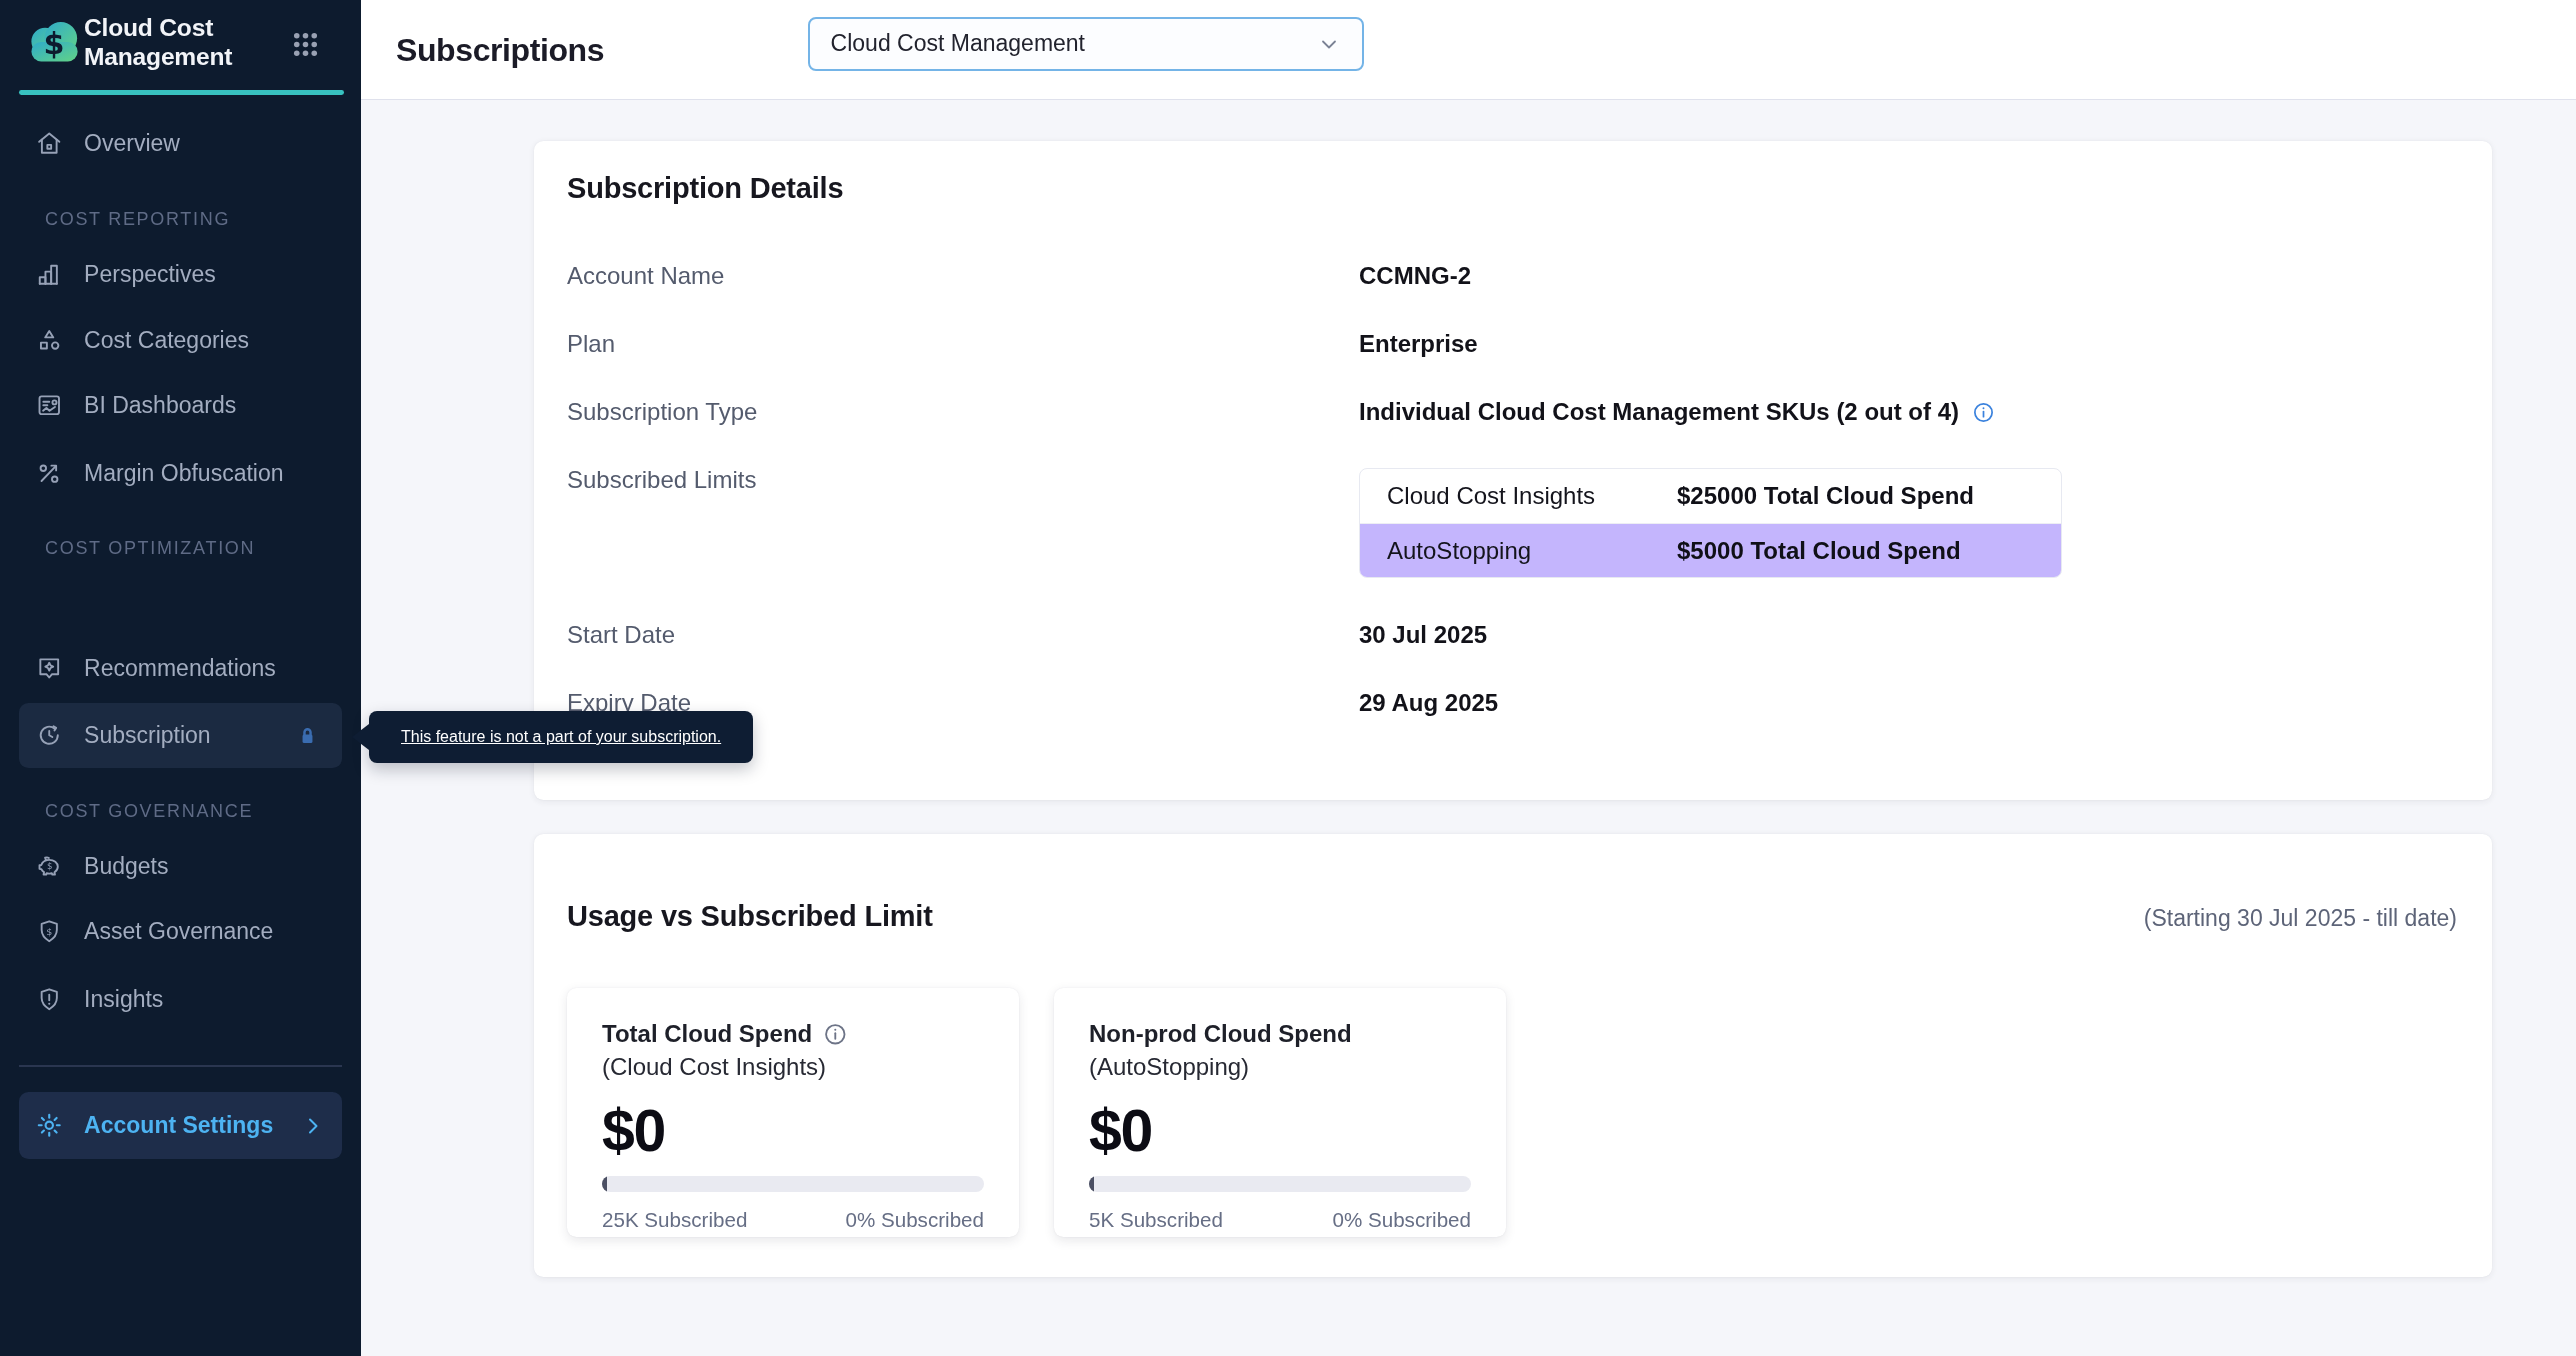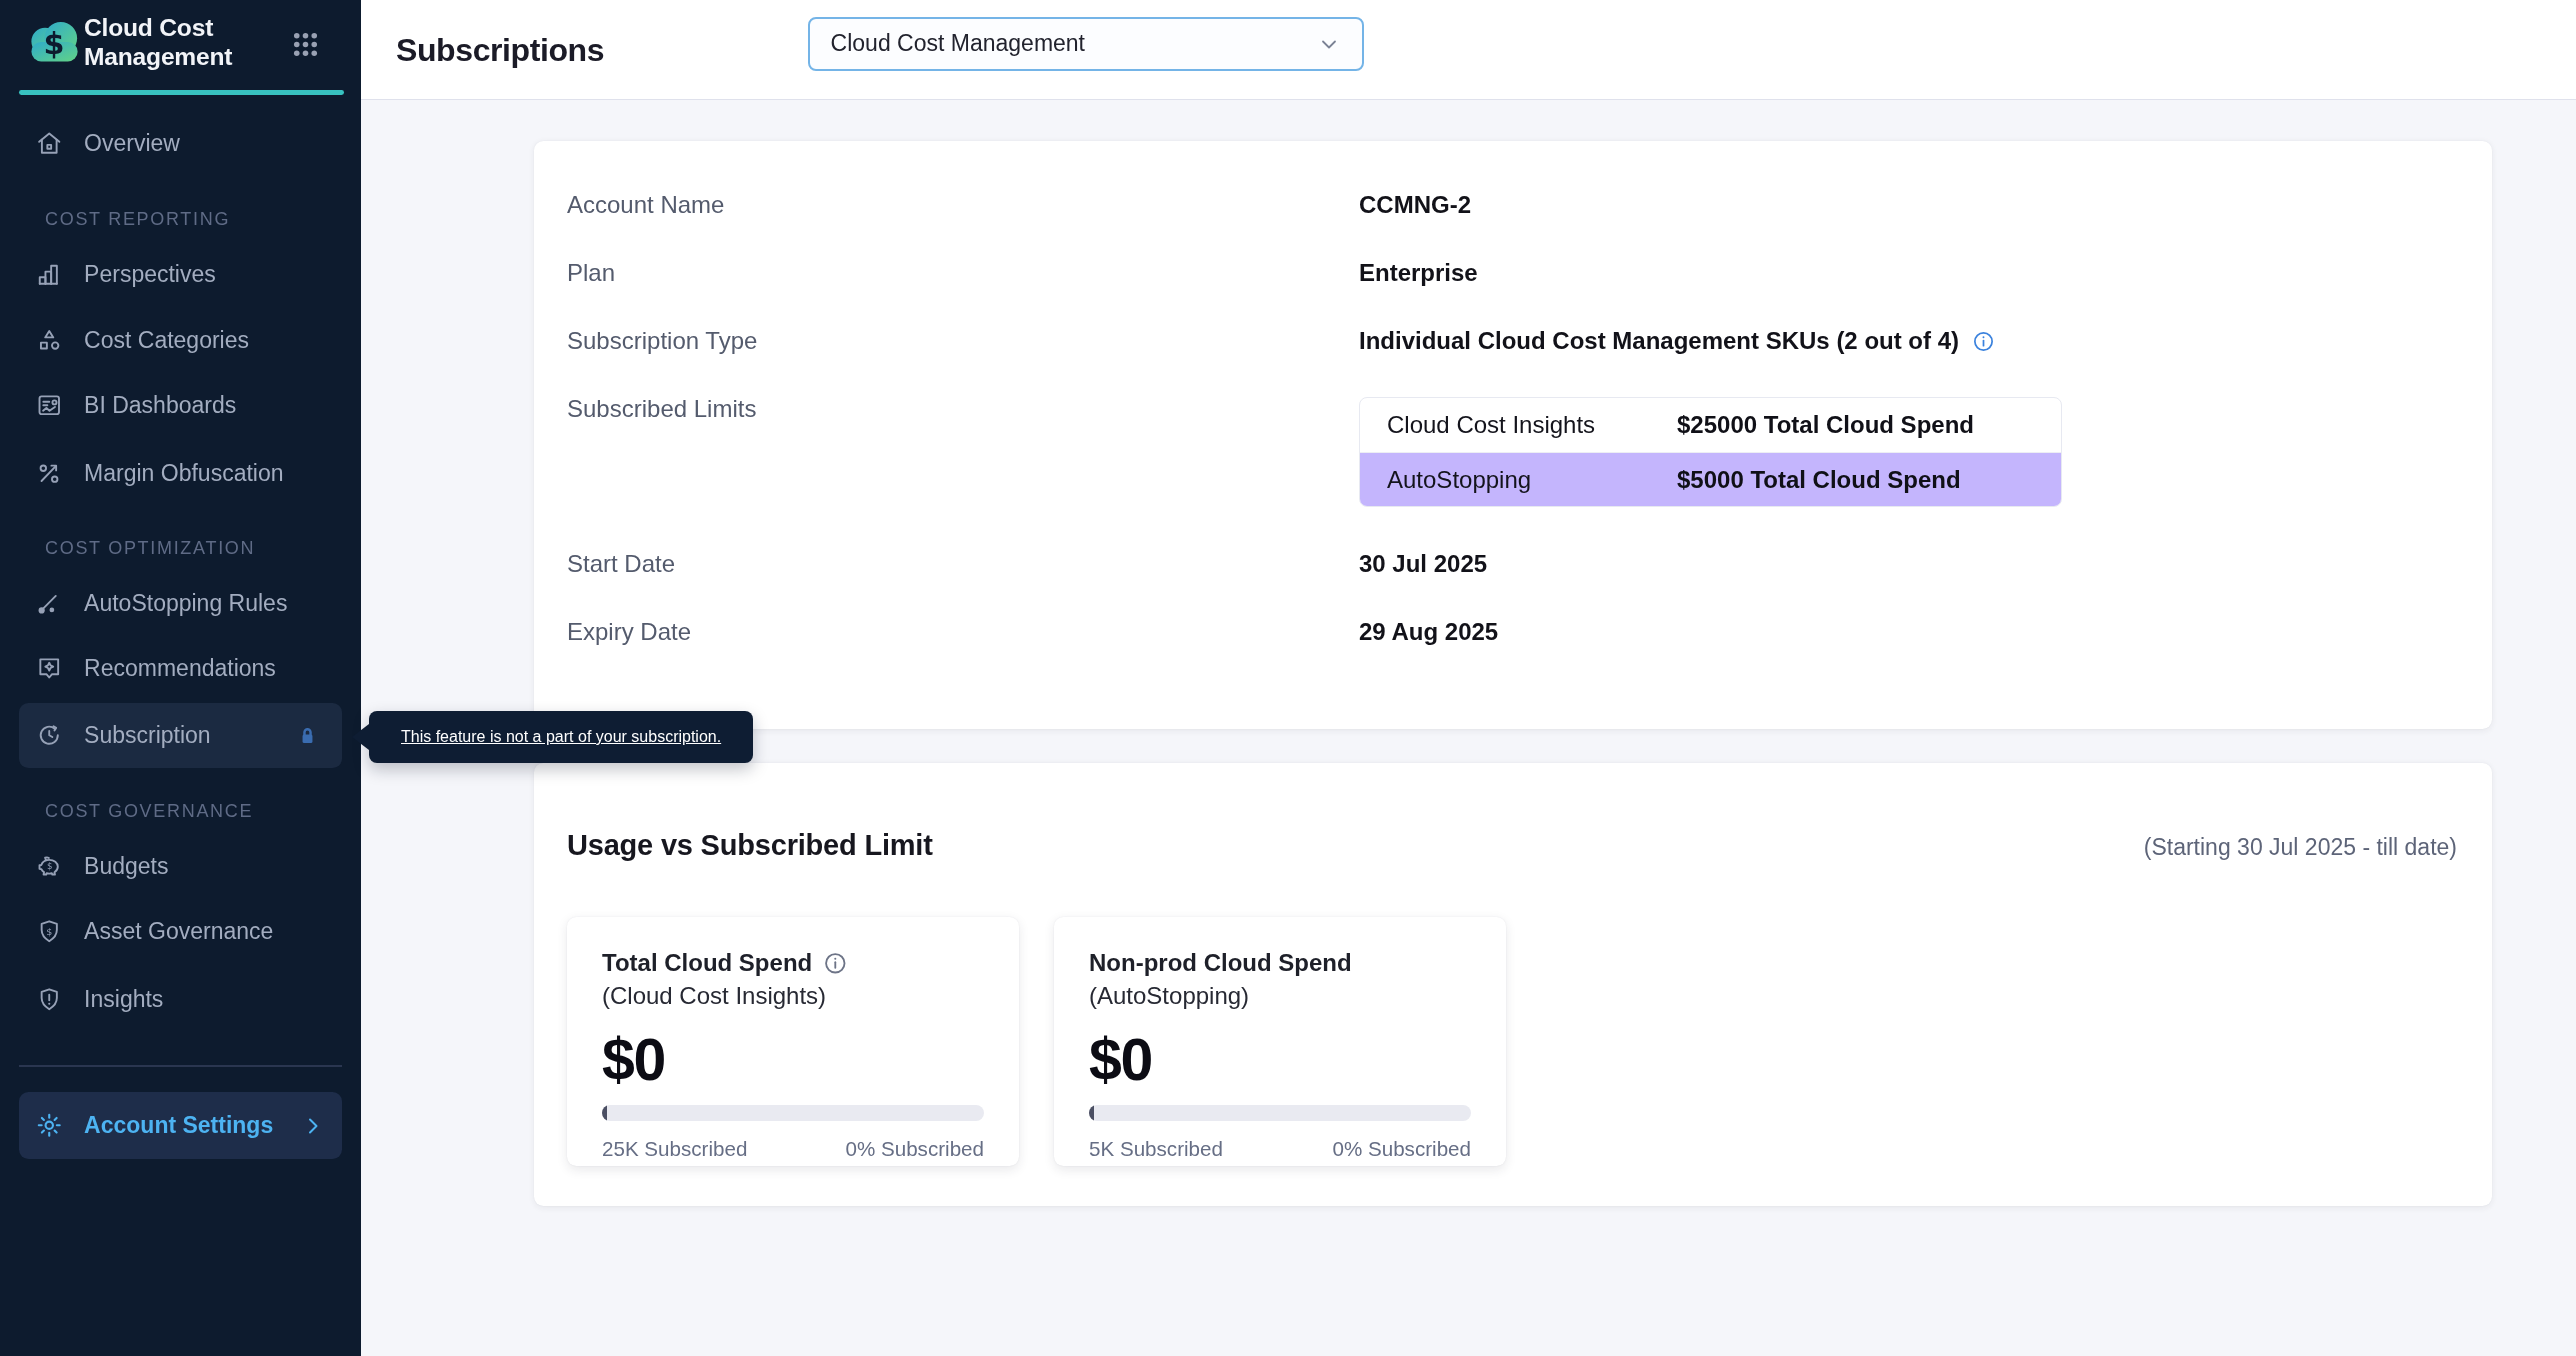--- a/index.html
+++ b/index.html
@@ -164,28 +164,20 @@
       <path d="M5.5 18.5 17.5 6"></path>
         <path d="M13.8 5.6h4v4"></path>
       <circle cx="7" cy="7.8" r="2.3"></circle>
         <circle cx="16.6" cy="17" r="2.3"></circle>
     </svg>
     <span>Margin Obfuscation</span>
   </div>
 
   <div class="nav-header" style="top:538px">COST OPTIMIZATION</div>
 
-  <div class="nav-item" style="top:570px">
-    <svg class="nav-icon" viewBox="0 0 24 24" fill="none" stroke="currentColor" stroke-width="1.6" stroke-linecap="round">
-      <path d="M6.2 17.2 17.5 5.8"></path>
-        <circle cx="5.6" cy="18" r="2.6" fill="currentColor" stroke="none"></circle>
-      <circle cx="14.2" cy="17.6" r="2" fill="currentColor" stroke="none"></circle>
-    </svg>
-    <span>AutoStopping Rules</span>
-  </div>
 
   <div class="nav-item" style="top:635px">
     <svg class="nav-icon" viewBox="0 0 24 24" fill="none" stroke="currentColor" stroke-width="1.6" stroke-linecap="round" stroke-linejoin="round">
       <path d="M4.5 4.5h15v12.6h-5.3L12 19.8l-2.2-2.7H4.5Z"></path>
       <path d="M12 7.4l1.1 2.2 2.2 1.1-2.2 1.1-1.1 2.2-1.1-2.2-2.2-1.1 2.2-1.1Z"></path>
     </svg>
     <span>Recommendations</span>
   </div>
 
   <div class="nav-item highlight" style="top:703px">
@@ -249,20 +241,21 @@
     <span class="module-select-value">Cloud Cost Management</span>
     <svg class="chev-down" viewBox="0 0 24 24" fill="none" stroke="currentColor" stroke-width="1.8" stroke-linecap="round" stroke-linejoin="round">
       <path d="M6 9.5 12 15.5 18 9.5"></path>
     </svg>
   </div>
 </header>
 
 <main class="content">
 
   <section class="card details-card">
+    <h2 class="card-h2">Subscription Details</h2>
 
     <div class="detail-row">
       <div class="detail-label">Account Name</div>
       <div class="detail-value">CCMNG-2</div>
     </div>
 
     <div class="detail-row">
       <div class="detail-label">Plan</div>
       <div class="detail-value">Enterprise</div>
     </div>

